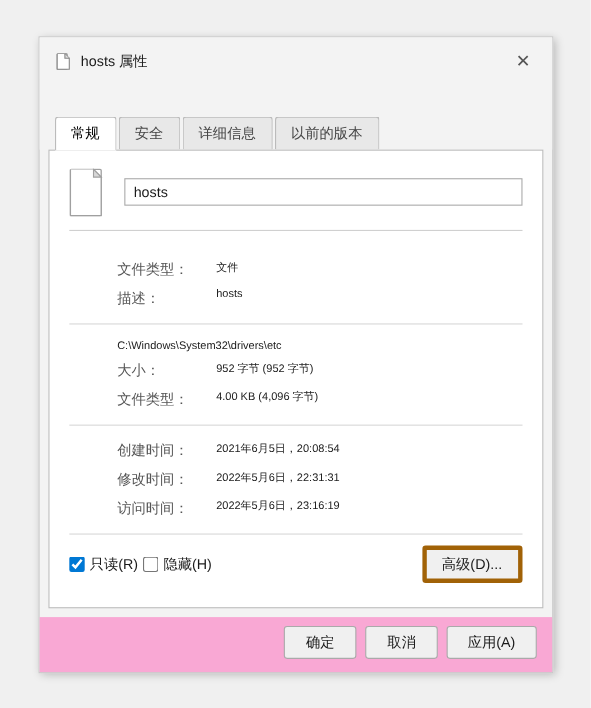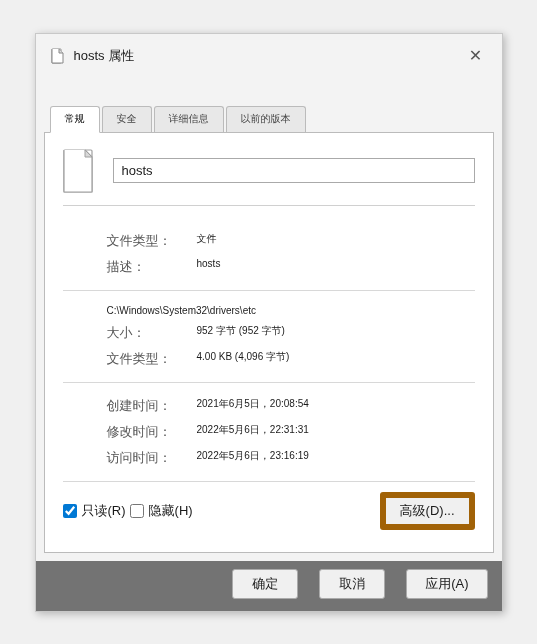--- a/index.html
+++ b/index.html
@@ -83,21 +83,21 @@
       gap: 2px;
       background: #f3f3f3;
     }
 
     .tab {
       padding: 5px 14px 6px 14px;
       border: 1px solid #bbb;
       border-bottom: none;
       background: #e8e8e8;
       cursor: pointer;
-      font-size: 10px;
+      font-size: 13px;
       border-radius: 3px 3px 0 0;
       color: #444;
       margin-top: 28px;
     }
 
     .tab.active {
       background: #ffffff;
       border-bottom: 1px solid #ffffff;
       color: #000;
       z-index: 1;
@@ -198,33 +198,33 @@
 
     .checkbox-group input[type="checkbox"] {
       accent-color: #0078d4;
       width: 14px;
       height: 14px;
     }
 
     .advanced-btn {
       margin-left: auto;
       padding: 4px 14px;
-      border: 6px solid #a16207;
+      border: 4px solid #a16207;
       background: #f0f0f0;
       cursor: pointer;
       font-size: 13px;
       border-radius: 3px;
     }
 
     .bottom-buttons {
       display: flex;
       justify-content: flex-end;
-      gap: 21px;
+      gap: 8px;
       padding: 8px 14px 12px 14px;
-      background: #737373;
+      background: #f9a8d4;
     }
 
     .btn {
       padding: 5px 18px;
       border: 1px solid #aaa;
       background: #f0f0f0;
       cursor: pointer;
       font-size: 13px;
       border-radius: 3px;
       min-width: 66px;

